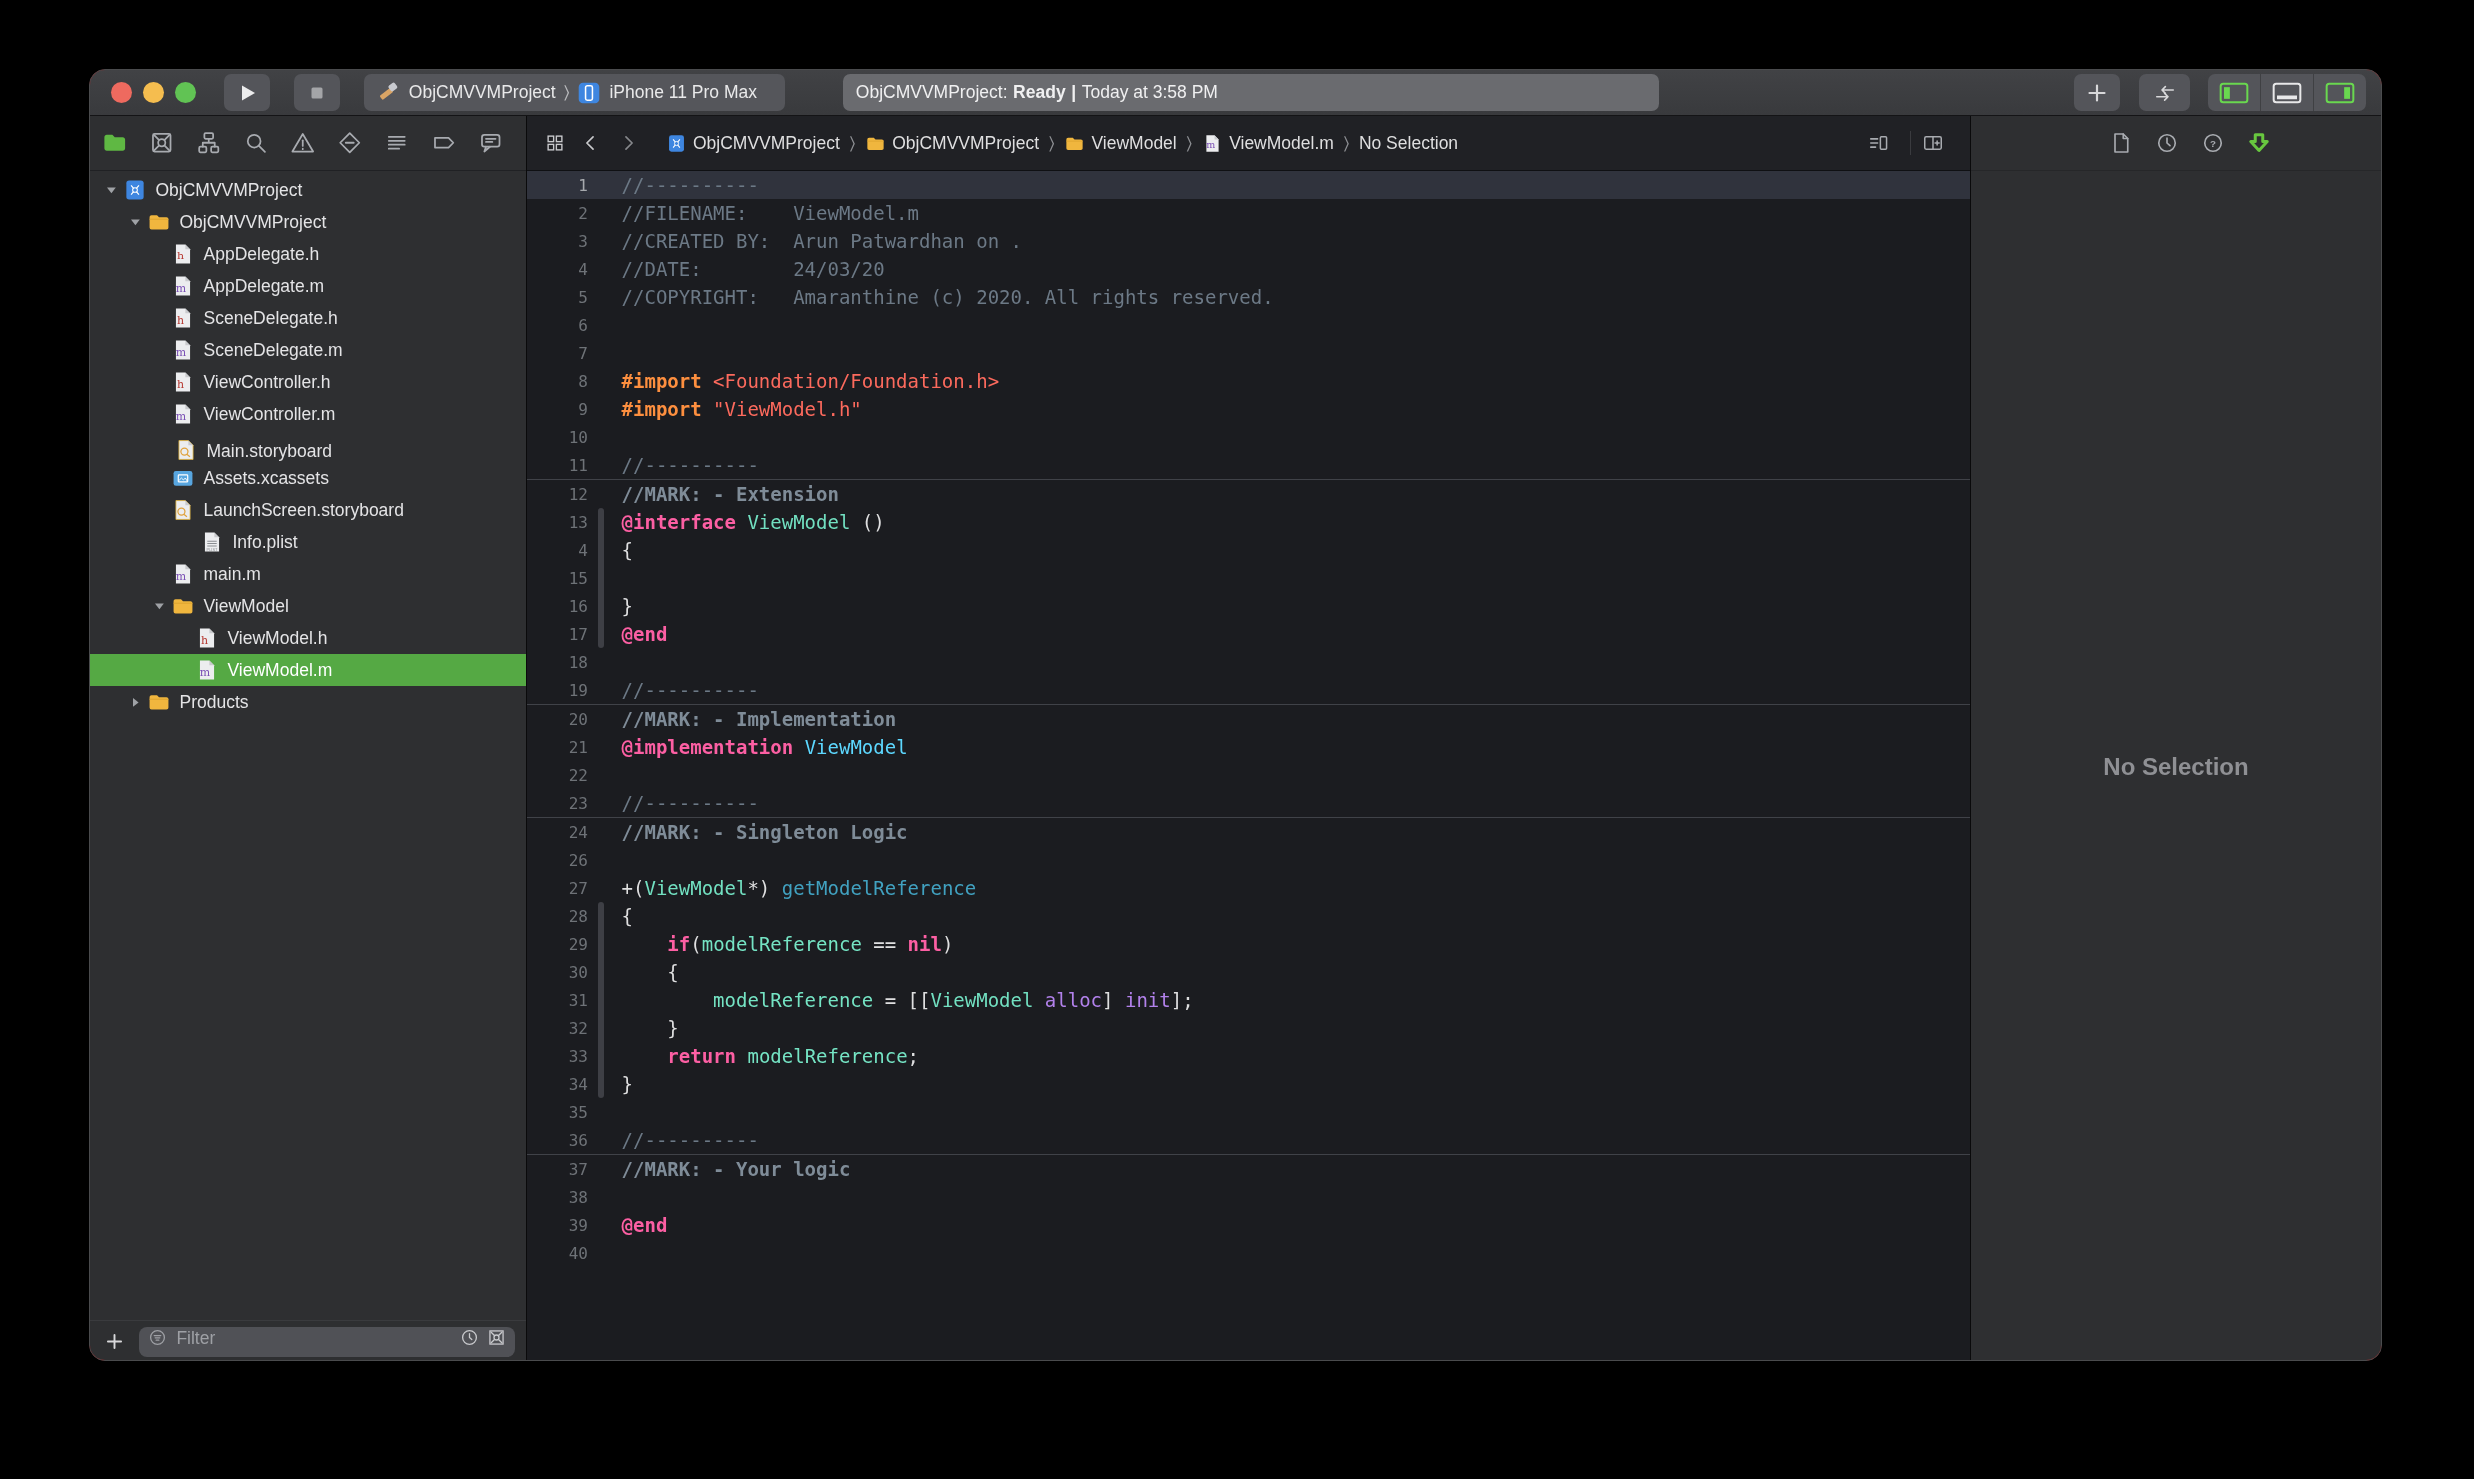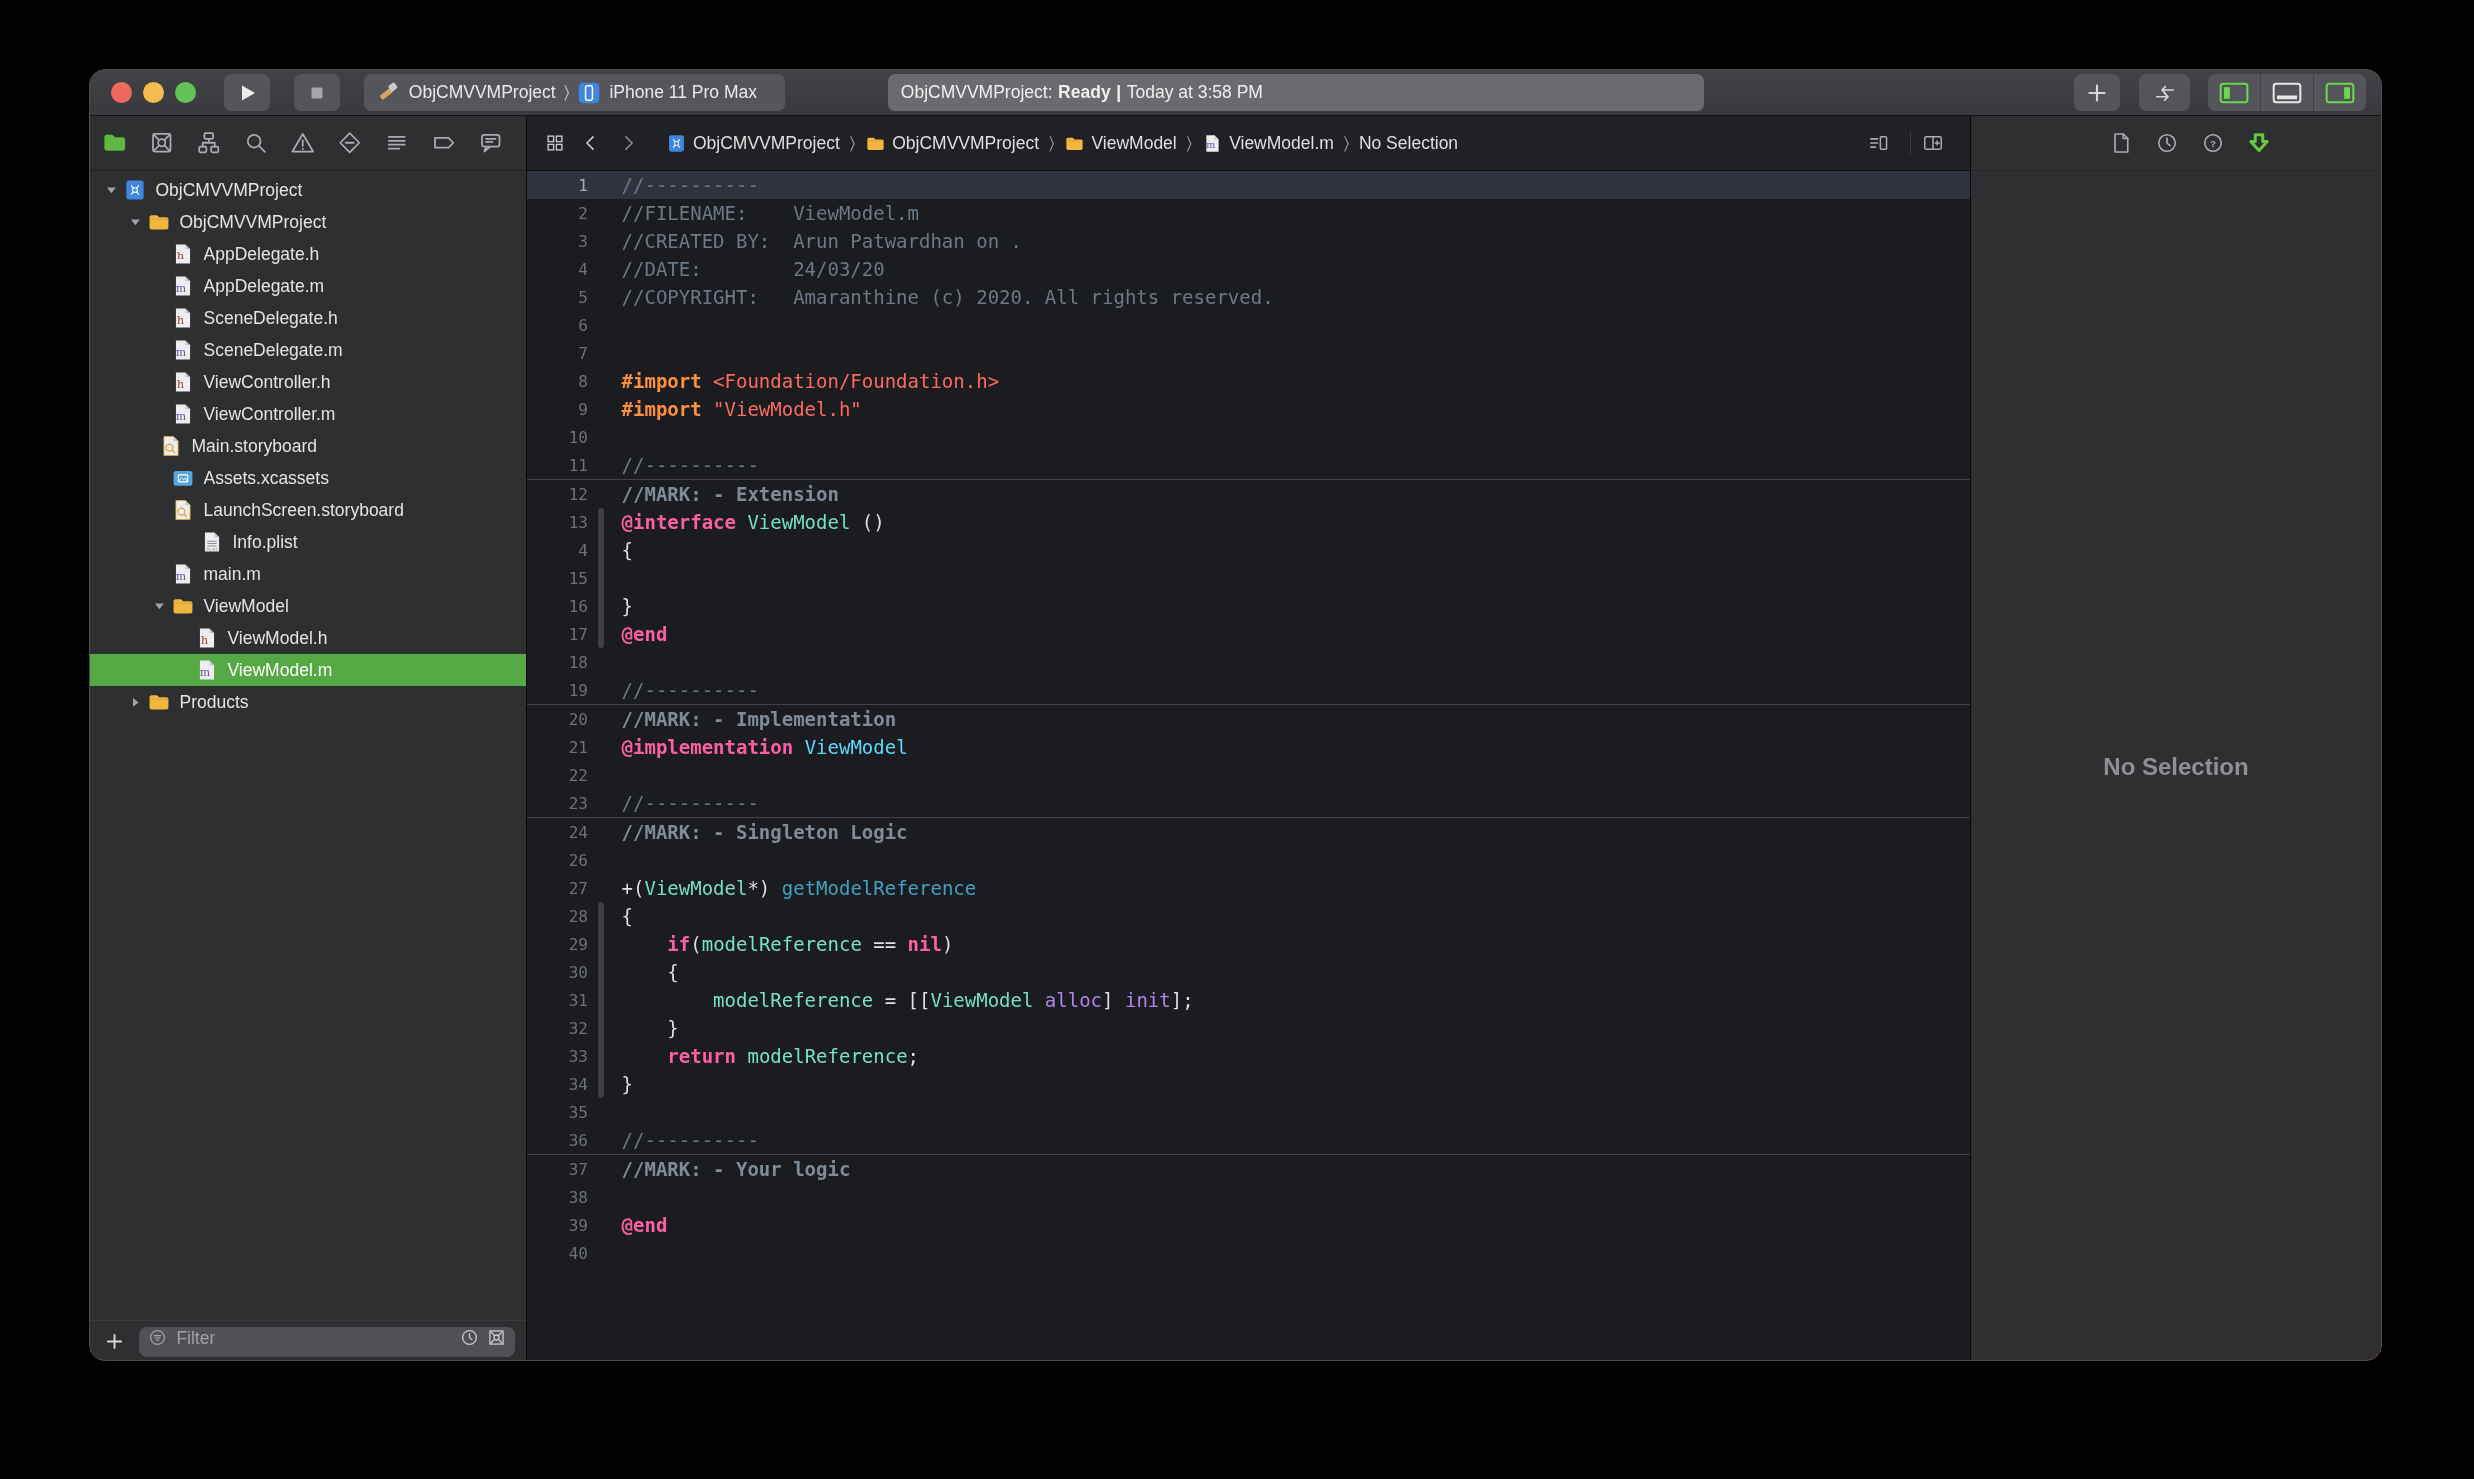--- a/index.html
+++ b/index.html
@@ -17,21 +17,21 @@
   .tl.grn{left:85px;background:#61C354;}
   .tbtn{position:absolute;top:4px;height:37px;border-radius:7.2px;background:#54555A;
         display:flex;align-items:center;justify-content:center;}
   .tbtn svg{width:24px;height:24px;}
   .pill{position:absolute;top:4px;height:37px;border-radius:7.2px;background:#55565B;
         display:flex;align-items:center;color:#E9E9EA;font-size:17.5px;gap:8px;padding:0 12.8px;box-sizing:border-box;}
   .pill .sep-chev{color:#B9BABD;font-size:17.5px;}
   .pill svg{width:24px;height:24px;flex:0 0 auto;}
   .statuspill{position:absolute;left:753px;top:4px;width:816px;height:37px;border-radius:7.2px;
               background:#6A6B6F;color:#F0F0F1;font-size:17.5px;display:flex;align-items:center;
-              padding:0 12.8px;gap:5.6px;box-sizing:border-box;margin-left:45px;}
+              padding:0 12.8px;gap:5.6px;box-sizing:border-box;}
   .statuspill b{font-weight:bold;}
   .toggles{position:absolute;left:2118px;top:4px;width:158px;height:37px;border-radius:7.2px;
            background:#54555A;display:flex;}
   .toggles .tg{flex:1;display:flex;align-items:center;justify-content:center;border-right:0.8px solid #3F4043;}
   .toggles .tg:last-child{border-right:none;}
   .toggles svg{width:30px;height:22px;}
 
   
   .main{display:flex;height:1246px;}
   .navigator{width:437px;background:#2E2F31;display:flex;flex-direction:column;border-right:1.6px solid #0a0a0b;box-sizing:border-box;}
@@ -389,21 +389,21 @@
               <span class="disc"></span>
               <span class="ticon">
                 <svg viewBox="0 0 28 28" style="font-size:22px">
                   <path d="M5 2h12l6 6v18H5z" fill="#ECEDEF"></path>
                   <path d="M17 2v6h6" fill="#C9CACD"></path>
                   <text x="11.5" y="21" text-anchor="middle" font-size="14" font-family="DejaVu Serif,serif" fill="#7A4FB5">m</text>
                 </svg>
               </span>
               <span class="tlabel">ViewController.m</span>
             </div>
-            <div class="trow" style="padding-left: 47px;">
+            <div class="trow" style="padding-left: 62px; align-items: flex-end;">
               <span class="disc"></span>
               <span class="ticon">
                 <svg viewBox="0 0 28 28">
                   <path d="M5 2h12l6 6v18H5z" fill="#ECEDEF" stroke="#E0B23C" stroke-width="1"></path>
                   <path d="M17 2v6h6" fill="#C9CACD"></path>
                   <circle cx="12" cy="16" r="4.5" fill="none" stroke="#E0A23C" stroke-width="1.6"></circle>
                   <path d="M15 19.5l4 3" stroke="#E0A23C" stroke-width="1.6"></path>
                 </svg>
               </span>
               <span class="tlabel">Main.storyboard</span>

